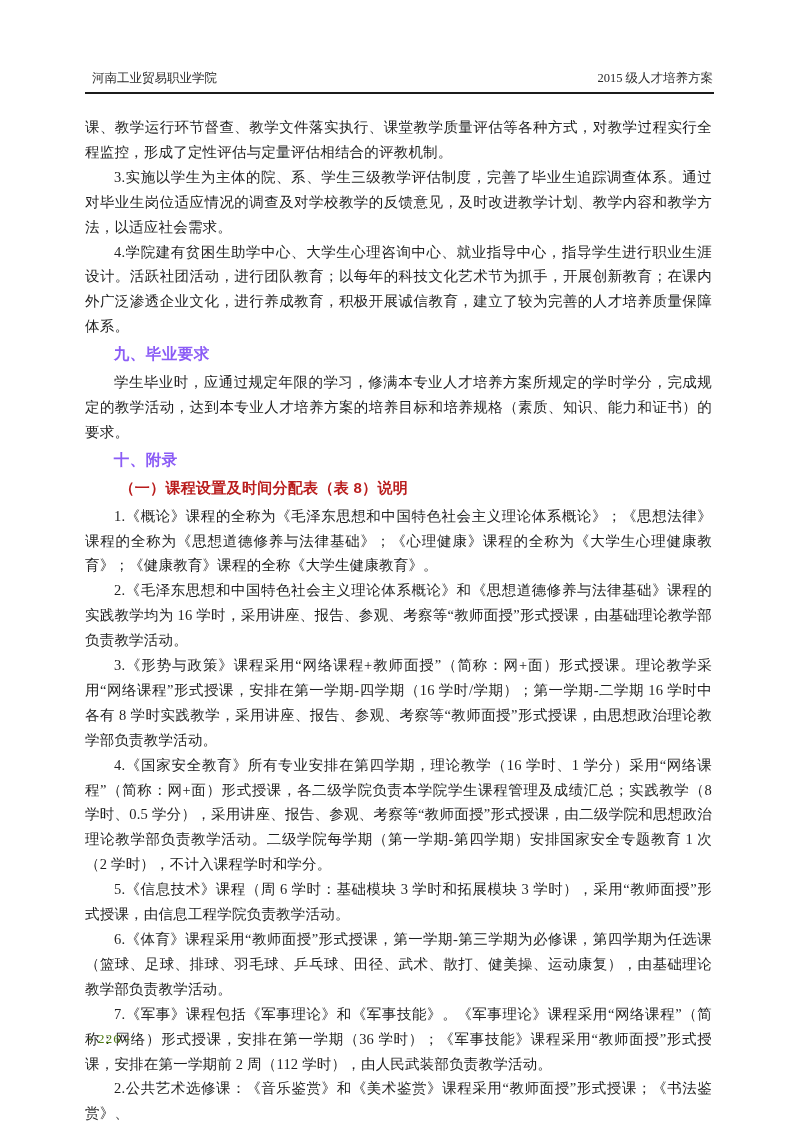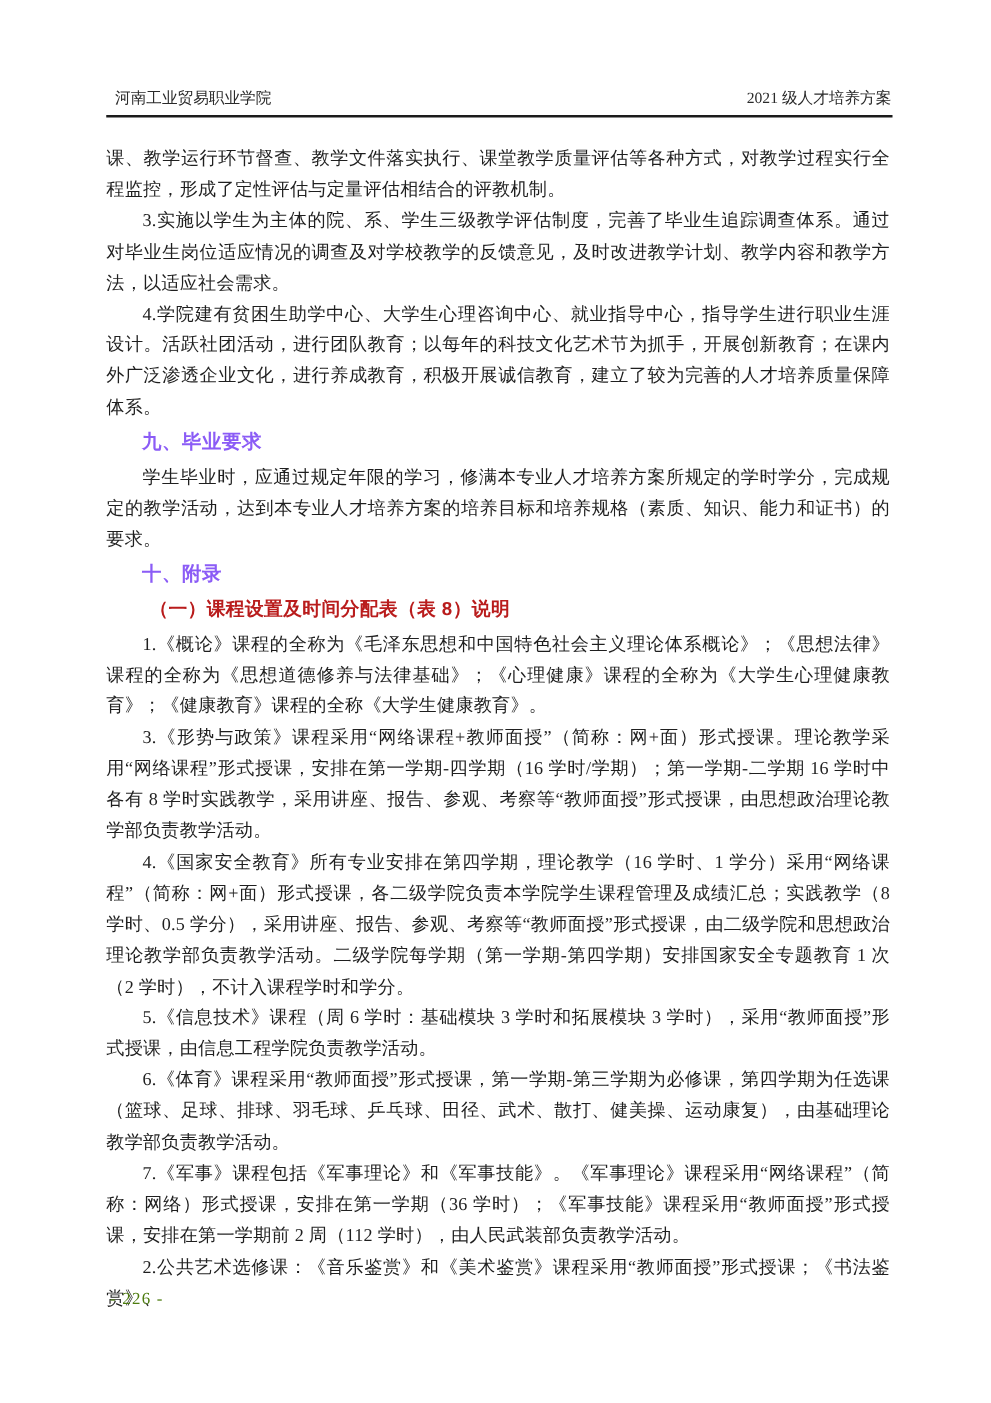--- a/index.html
+++ b/index.html
@@ -84,32 +84,33 @@
     letter-spacing: 1px;
   }
 </style>
 </head>
 <body>
 
 <div class="page">
 
   <div class="running-header">
     <span class="hdr-left">河南工业贸易职业学院</span>
-    <span class="hdr-right">2021 级人才培养方案</span>
+    <span class="hdr-right">2015 级人才培养方案</span>
   </div>
 
   <div class="content">
     <p class="no-indent">课、教学运行环节督查、教学文件落实执行、课堂教学质量评估等各种方式，对教学过程实行全程监控，形成了定性评估与定量评估相结合的评教机制。</p>
     <p>3.实施以学生为主体的院、系、学生三级教学评估制度，完善了毕业生追踪调查体系。通过对毕业生岗位适应情况的调查及对学校教学的反馈意见，及时改进教学计划、教学内容和教学方法，以适应社会需求。</p>
     <p>4.学院建有贫困生助学中心、大学生心理咨询中心、就业指导中心，指导学生进行职业生涯设计。活跃社团活动，进行团队教育；以每年的科技文化艺术节为抓手，开展创新教育；在课内外广泛渗透企业文化，进行养成教育，积极开展诚信教育，建立了较为完善的人才培养质量保障体系。</p>
     <h2>九、毕业要求</h2>
     <p>学生毕业时，应通过规定年限的学习，修满本专业人才培养方案所规定的学时学分，完成规定的教学活动，达到本专业人才培养方案的培养目标和培养规格（素质、知识、能力和证书）的要求。</p>
     <h2>十、附录</h2>
     <h3>（一）课程设置及时间分配表（表 8）说明</h3>
     <p>1.《概论》课程的全称为《毛泽东思想和中国特色社会主义理论体系概论》；《思想法律》课程的全称为《思想道德修养与法律基础》；《心理健康》课程的全称为《大学生心理健康教育》；《健康教育》课程的全称《大学生健康教育》。</p>
+    <p>2.《毛泽东思想和中国特色社会主义理论体系概论》和《思想道德修养与法律基础》课程的实践教学均为 16 学时，采用讲座、报告、参观、考察等“教师面授”形式授课，由基础理论教学部负责教学活动。</p>
     <p>3.《形势与政策》课程采用“网络课程+教师面授”（简称：网+面）形式授课。理论教学采用“网络课程”形式授课，安排在第一学期-四学期（16 学时/学期）；第一学期-二学期 16 学时中各有 8 学时实践教学，采用讲座、报告、参观、考察等“教师面授”形式授课，由思想政治理论教学部负责教学活动。</p>
     <p>4.《国家安全教育》所有专业安排在第四学期，理论教学（16 学时、1 学分）采用“网络课程”（简称：网+面）形式授课，各二级学院负责本学院学生课程管理及成绩汇总；实践教学（8 学时、0.5 学分），采用讲座、报告、参观、考察等“教师面授”形式授课，由二级学院和思想政治理论教学部负责教学活动。二级学院每学期（第一学期-第四学期）安排国家安全专题教育 1 次（2 学时），不计入课程学时和学分。</p>
     <p>5.《信息技术》课程（周 6 学时：基础模块 3 学时和拓展模块 3 学时），采用“教师面授”形式授课，由信息工程学院负责教学活动。</p>
     <p>6.《体育》课程采用“教师面授”形式授课，第一学期-第三学期为必修课，第四学期为任选课（篮球、足球、排球、羽毛球、乒乓球、田径、武术、散打、健美操、运动康复），由基础理论教学部负责教学活动。</p>
     <p>7.《军事》课程包括《军事理论》和《军事技能》。《军事理论》课程采用“网络课程”（简称：网络）形式授课，安排在第一学期（36 学时）；《军事技能》课程采用“教师面授”形式授课，安排在第一学期前 2 周（112 学时），由人民武装部负责教学活动。</p>
     <p>2.公共艺术选修课：《音乐鉴赏》和《美术鉴赏》课程采用“教师面授”形式授课；《书法鉴赏》、</p>
   </div>
 
   <div class="page-footer">- 226 -</div>
 

